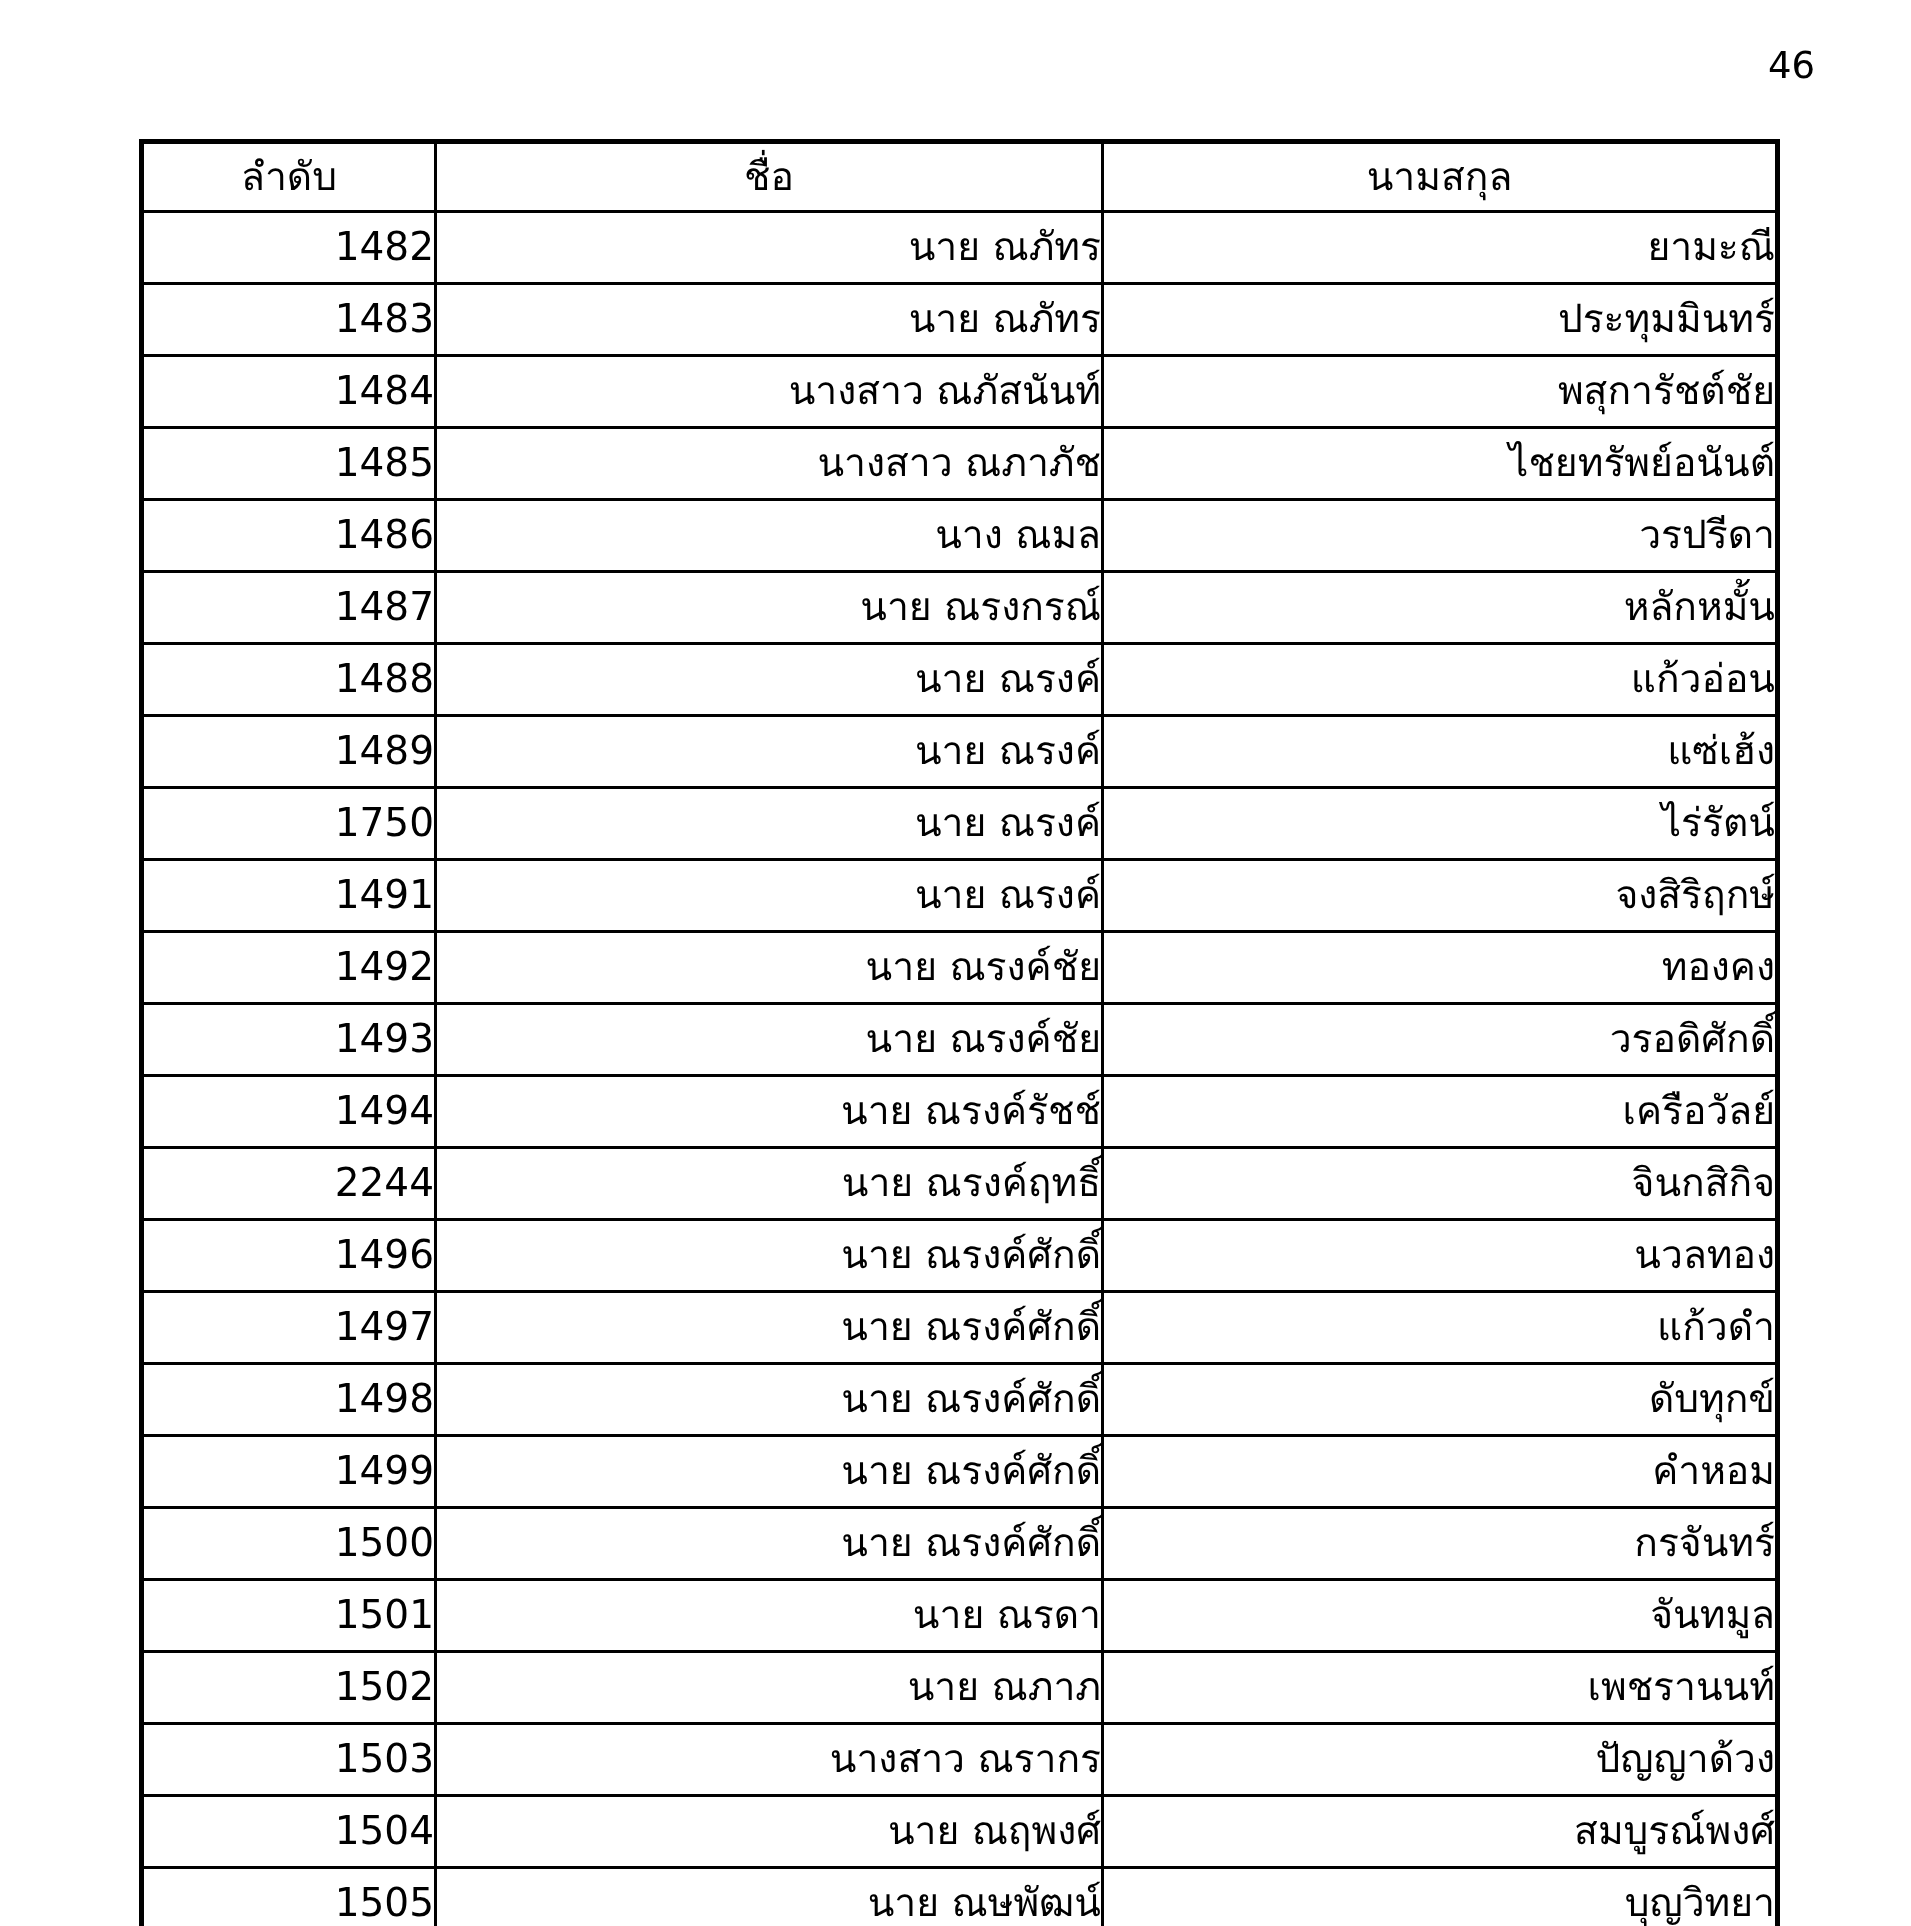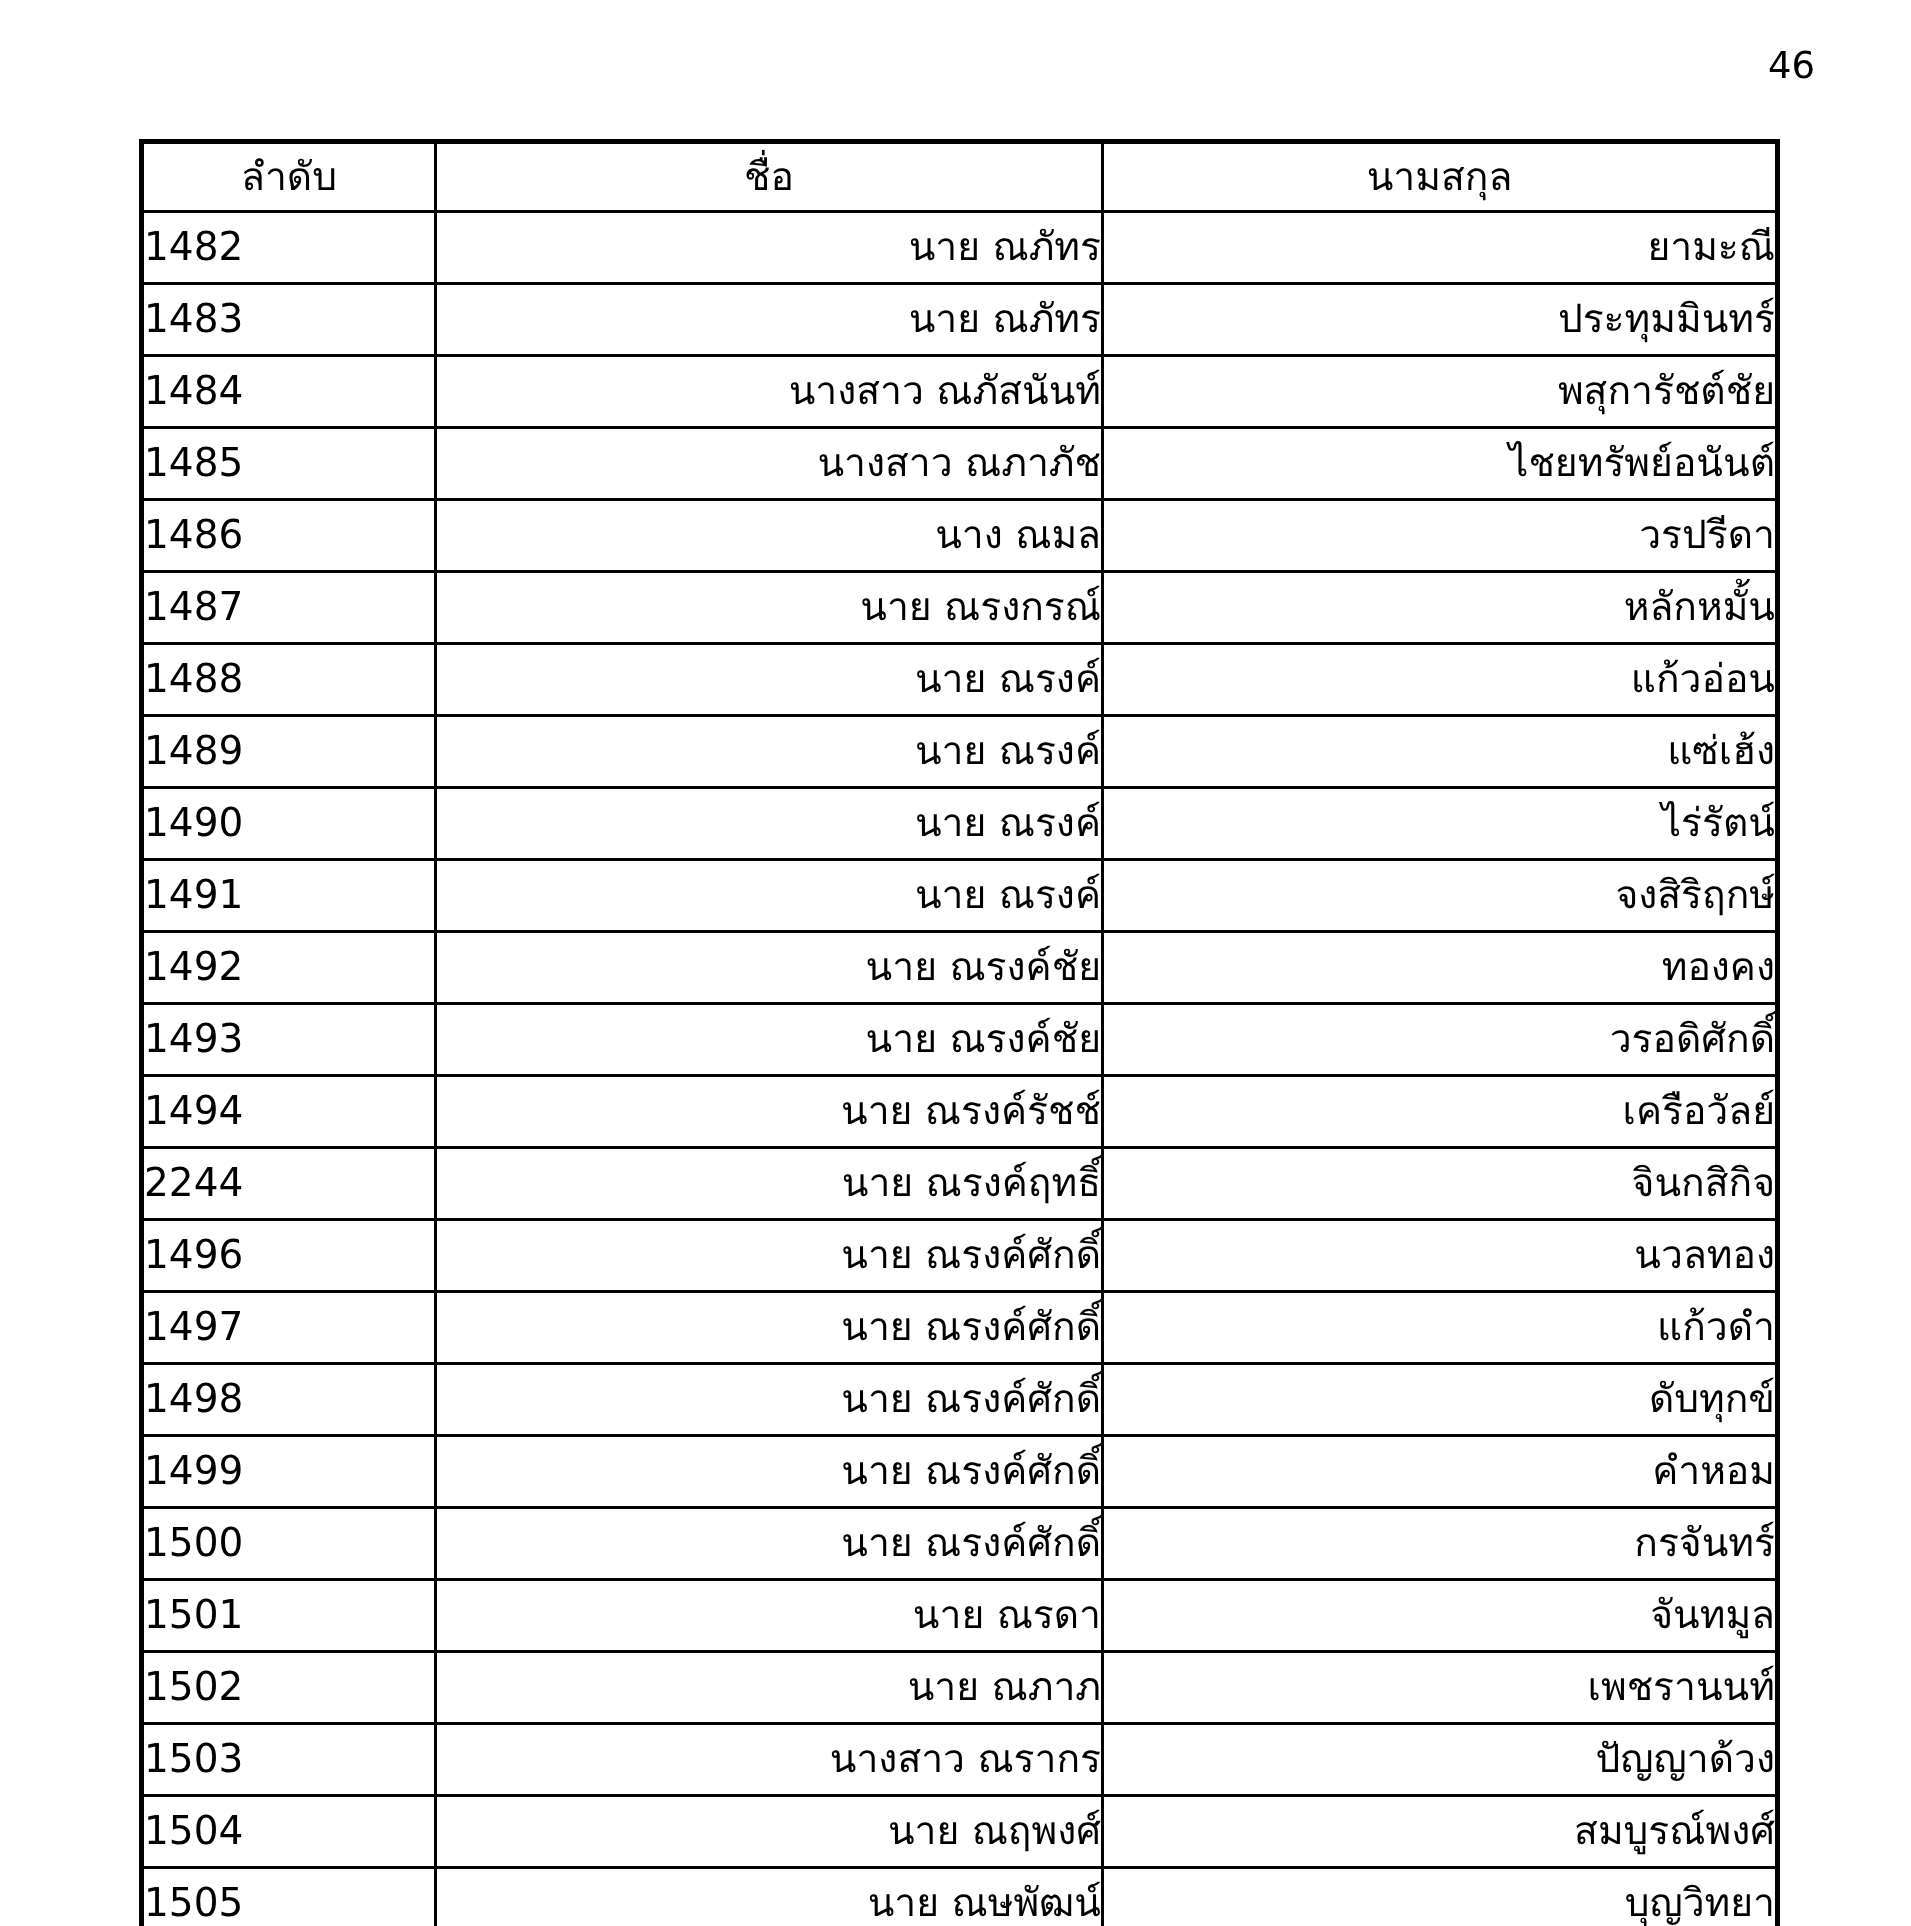--- a/index.html
+++ b/index.html
@@ -46,21 +46,21 @@
     font-weight: normal;
     text-align: center;
     padding: 0;
     font-family: Liberation Serif, serif;
   }
   table.roster td {
     height: 69px;
     padding: 0;
   }
   td.cell-index {
-    text-align: left;
+    text-align: right;
   }
   td.cell-name, td.cell-surname {
     text-align: right;
     padding-left: 18.5px;
   }
 </style>
 </head>
 <body>
 
 <div class="page-number">46</div>
@@ -113,21 +113,21 @@
         <td class="cell-index">1488</td>
         <td class="cell-name">นาย ณรงค์</td>
         <td class="cell-surname">แก้วอ่อน</td>
       </tr>
       <tr>
         <td class="cell-index">1489</td>
         <td class="cell-name">นาย ณรงค์</td>
         <td class="cell-surname">แซ่เฮ้ง</td>
       </tr>
       <tr>
-        <td class="cell-index">1490</td>
+        <td class="cell-index">1750</td>
         <td class="cell-name">นาย ณรงค์</td>
         <td class="cell-surname">ไร่รัตน์</td>
       </tr>
       <tr>
         <td class="cell-index">1491</td>
         <td class="cell-name">นาย ณรงค์</td>
         <td class="cell-surname">จงสิริฤกษ์</td>
       </tr>
       <tr>
         <td class="cell-index">1492</td>

